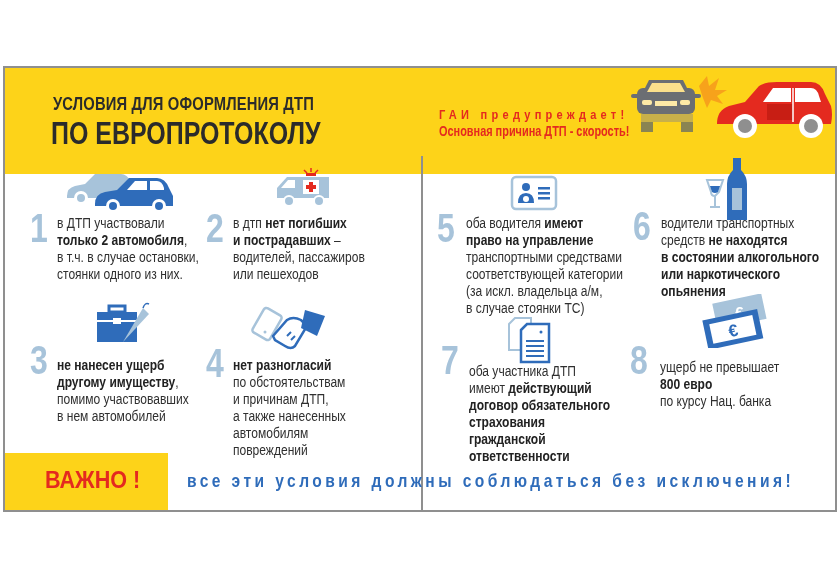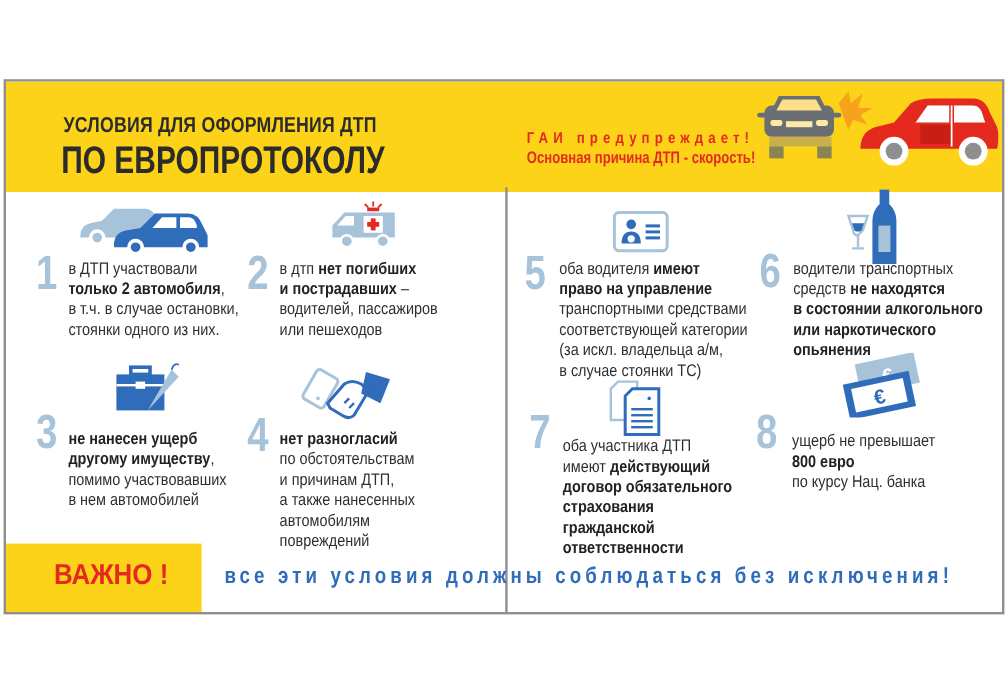--- a/index.html
+++ b/index.html
@@ -4,21 +4,21 @@
 <style>
   * { box-sizing: border-box; margin: 0; padding: 0; }
   html, body { width: 840px; height: 577px; background: #ffffff; overflow: hidden; }
   body { position: relative; font-family: "Liberation Sans", "DejaVu Sans", sans-serif; }
 
   .frame {
     position: absolute; left: 3px; top: 66px; width: 834px; height: 446px;
     border: 2px solid #8f8f8f; background: #ffffff; overflow: hidden;
   }
   .header {
-    position: absolute; left: 0; top: 0; width: 100%; height: 92px; background: #fdd319;
+    position: absolute; left: 0; top: 0; width: 100%; height: 106px; background: #fdd319;
   }
   .title-small {
     position: absolute; left: 48px; top: 26px;
     font-family: "Liberation Sans", sans-serif; font-weight: bold;
     font-size: 18px; color: #2b2b2b; letter-spacing: 0.2px; transform: scaleX(0.82); transform-origin: left center;
     white-space: nowrap;
   }
   .title-big {
     position: absolute; left: 46px; top: 47px;
     font-family: "Liberation Sans", sans-serif; font-weight: bold;

